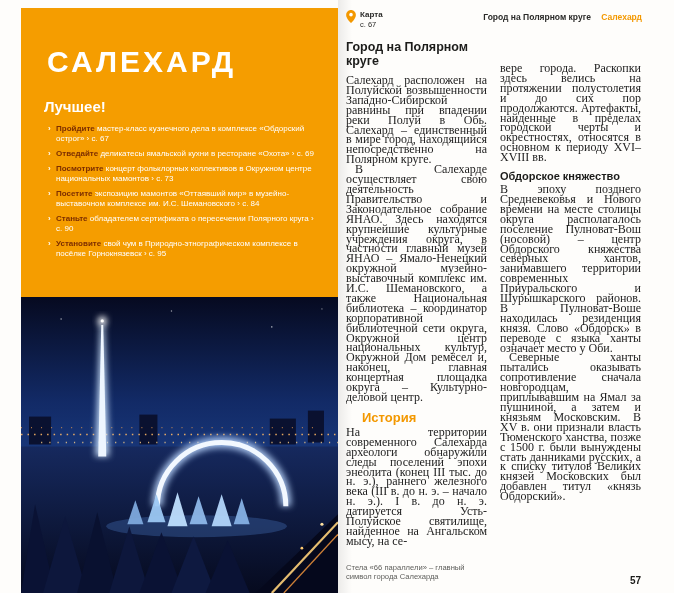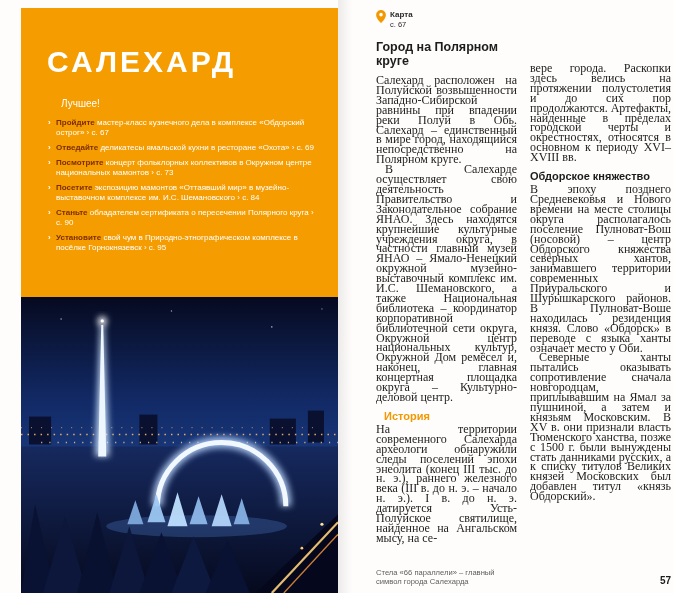--- a/index.html
+++ b/index.html
@@ -12,51 +12,51 @@
     position:relative;background:#fefdfb;overflow:hidden;
     font-family:"Liberation Sans",sans-serif;color:var(--ink);
   }
   .gutter{position:absolute;left:338px;top:0;width:14px;height:100%;
     background:linear-gradient(90deg,rgba(0,0,0,.07),rgba(0,0,0,0));pointer-events:none}
 
   
   .left-page{position:absolute;left:21px;top:8px;width:317px;height:585px}
   .orange-panel{position:absolute;top:0;left:0;right:0;height:289px;background:var(--panel);color:#fff}
   .city-title{font-size:30px;font-weight:bold;letter-spacing:3px;padding:38px 0 0 26px;line-height:32px}
-  .best-label{font-size:10px;font-weight:normal;padding:20px 0 0 40px}
+  .best-label{font-size:15px;font-weight:bold;padding:20px 0 0 23px}
   .best-list{list-style:none;padding:9px 16px 0 27px}
   .best-list li{position:relative;font-size:8px;line-height:10px;margin-bottom:5px;padding-left:8px;text-align:left}
   .chev{position:absolute;left:0;top:-0.5px;font-weight:bold;color:#fff}
   .lead{font-weight:bold;color:var(--lead)}
   .pref{color:#fff}
   .photo{position:absolute;top:289px;left:0;right:0;bottom:0;background:#0a1130}
   .photo svg{display:block;width:100%;height:100%}
 
   
-  .right-page{position:absolute;left:376px;top:10px;width:296px;height:577px}
+  .right-page{position:absolute;left:346px;top:10px;width:296px;height:577px}
   .page-head{display:flex;justify-content:space-between;align-items:flex-start}
   .map-ref{display:flex;gap:4px;align-items:flex-start}
   .map-text{font-size:7.5px;line-height:9.5px;color:#2a2a28}
   .map-label{display:block;font-weight:bold;font-size:8px}
   .running{text-align:right;font-size:8.5px;font-weight:bold;padding-top:2px}
   .run-title{color:#2a2a28}
   .run-topic{color:var(--brand);margin-left:8px}
   .intro-box{margin-top:8px;background:var(--intro-bg);padding:10px 12px;
     font-size:9.3px;line-height:12.3px;text-align:justify;color:#4c4c4a}
   .o{color:var(--brand-dark)} .b{font-weight:bold} .i{font-style:italic}
   .columns{display:flex;gap:13px;margin-top:9px}
   .col{width:141px}
   .article-title{font-size:12.5px;line-height:14px;font-weight:bold;color:#1c1c1a;margin:2px 0 8px}
   .col p{font-family:"Liberation Serif",serif;font-size:12px;line-height:9.9px;
     text-align:justify;color:#222;hyphens:auto}
   .col p + p{text-indent:9px}
-  .h-orange{color:var(--brand);font-size:11px;font-weight:bold;margin:7px 8px 3px;font-family:"Liberation Sans",sans-serif}
+  .h-orange{color:var(--brand);font-size:13px;font-weight:bold;margin:7px 16px 3px;font-family:"Liberation Sans",sans-serif}
   .h-dark{color:#1c1c1a;font-size:11px;font-weight:bold;margin:7px 0 3px;font-family:Liberation Sans, sans-serif}
   .col2{padding-top:26px}
-  .col p.caption{margin-top:24px;text-indent:0;font-family:"Liberation Sans",sans-serif;
+  .col p.caption{margin-top:16px;text-indent:0;font-family:"Liberation Sans",sans-serif;
     font-size:7.6px;line-height:9.5px;color:var(--muted);text-align:left;width:120px}
   .pageno{position:absolute;right:1px;bottom:1px;font-size:10px;font-weight:bold;color:#1c1c1a}
 </style>
 </head>
 <body>
 
 <div class="gutter"></div>
 
 <section class="left-page">
   <div class="orange-panel">
@@ -161,20 +161,24 @@
     <div class="map-ref">
       <svg width="10" height="13" viewBox="0 0 12 16">
         <path d="M6 0C2.7 0 0 2.7 0 6c0 4.5 6 10 6 10s6-5.5 6-10C12 2.7 9.3 0 6 0z" fill="#f39800"></path>
         <circle cx="6" cy="5.7" r="2.2" fill="#fff"></circle>
       </svg>
       <div class="map-text">
         <span class="map-label">Карта</span>
         <span>с. 67</span>
       </div>
     </div>
+    <div class="running">
+      <span class="run-title">Город на Полярном круге</span>
+      <span class="run-topic">Салехард</span>
+    </div>
   </header>
 
 
   <div class="columns">
     <div class="col">
       <h2 class="article-title">Город на Полярном круге</h2>
       <p>Салехард расположен на Полуйской возвышенности Западно-Сибирской равнины при впадении реки Полуй в Обь. Салехард – единственный в мире город, находящийся непосредственно на Полярном круге.</p>
       <p>В Салехарде осуществляет свою деятельность Правительство и Законодательное собрание ЯНАО. Здесь находятся крупнейшие культурные учреждения округа, в частности главный музей ЯНАО – Ямало-Ненецкий окружной музейно-выставочный комплекс им. И.С. Шемановского, а также Национальная библиотека – координатор корпоративной библиотечной сети округа, Окружной центр национальных культур, Окружной Дом ремёсел и, наконец, главная концертная площадка округа – Культурно-деловой центр.</p>
       <h3 class="h-orange">История</h3>
       <p>На территории современного Салехарда археологи обнаружили следы поселений эпохи энеолита (конец III тыс. до н. э.), раннего железного века (III в. до н. э. – начало н. э.). I в. до н. э. датируется Усть-Полуйское святилище, найденное на Ангальском мысу, на се-</p>

